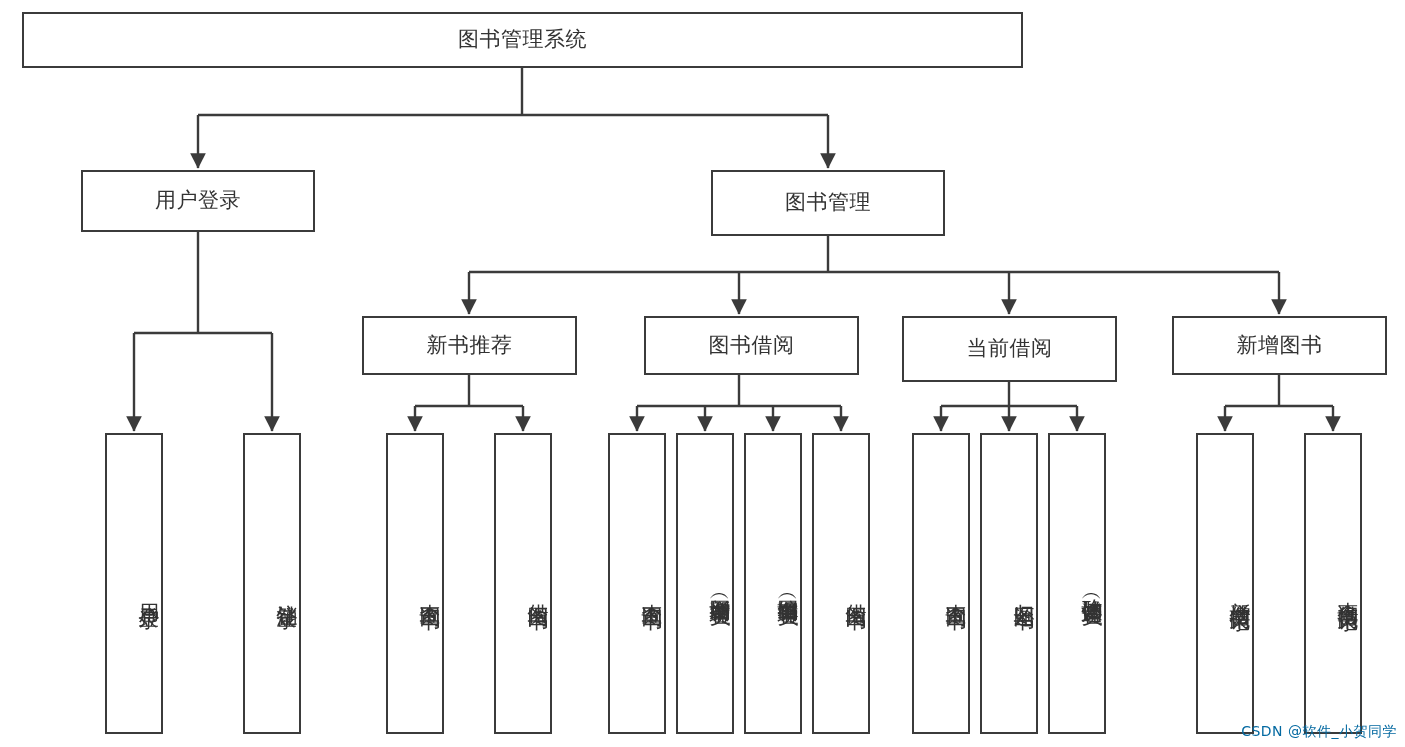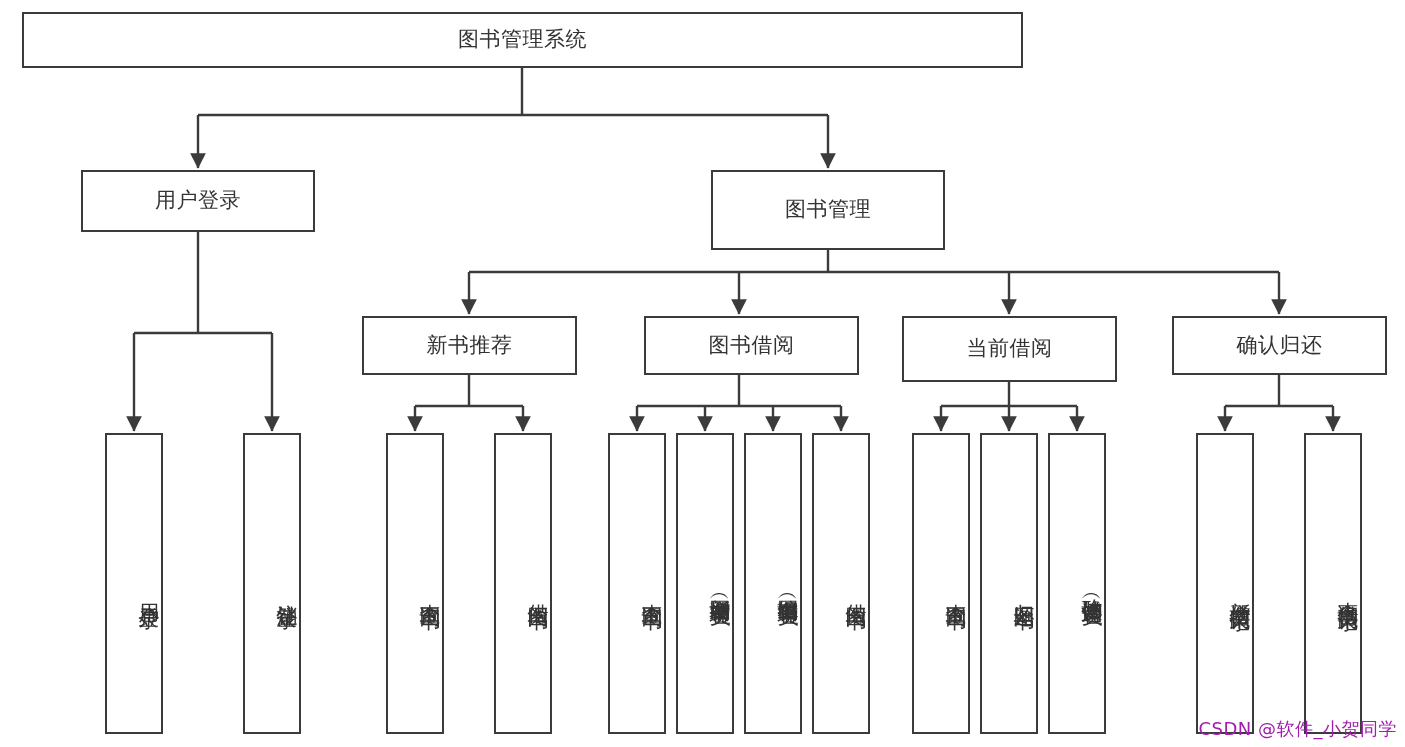--- a/index.html
+++ b/index.html
@@ -54,22 +54,22 @@
   }
   .node.vertical.tall-text {
     padding-top: 6px;
     letter-spacing: 1px;
   }
   
   #watermark {
     position: absolute;
     right: 8px;
     bottom: 6px;
-    font-size: 18px;
-    color: #a21caf;
+    font-size: 14px;
+    color: #0369a1;
     white-space: nowrap;
     letter-spacing: 0.5px;
     pointer-events: none;
   }
 </style>
 </head>
 <body>
 
 <div id="canvas">
 
@@ -122,29 +122,29 @@
       <line x1="1225" y1="406" x2="1333" y2="406"></line>
       <line x1="1225" y1="406" x2="1225" y2="431" marker-end="url(#arrow)"></line>
       <line x1="1333" y1="406" x2="1333" y2="431" marker-end="url(#arrow)"></line>
     </g>
   </svg>
 
   <div class="node horizontal" style="left:22px; top:12px; width:1001px; height:56px;">图书管理系统</div>
 
   <div class="node horizontal" style="left:81px; top:170px; width:234px; height:62px;">用户登录</div>
 
-  <div class="node horizontal" style="left:711px; top:170px; width:234px; height:80px;">图书管理</div>
+  <div class="node horizontal" style="left:711px; top:170px; width:234px; height:66px;">图书管理</div>
 
   <div class="node horizontal" style="left:362px; top:316px; width:215px; height:59px;">新书推荐</div>
 
   <div class="node horizontal" style="left:632px; top:316px; width:215px; height:59px;margin-left:12px;">图书借阅</div>
 
   <div class="node horizontal" style="left:902px; top:316px; width:215px; height:66px;">当前借阅</div>
 
-  <div class="node horizontal" style="left:1172px; top:316px; width:215px; height:59px;">确认归还</div>
+  <div class="node horizontal" style="left:1172px; top:316px; width:215px; height:59px;">新增图书</div>
 
   <div class="node vertical" style="left:105px; top:433px; width:58px; height:301px;">用户登录</div>
 
   <div class="node vertical" style="left:243px; top:433px; width:58px; height:301px;">注销登录</div>
 
   <div class="node vertical" style="left:386px; top:433px; width:58px; height:301px;">查询图书</div>
 
   <div class="node vertical" style="left:494px; top:433px; width:58px; height:301px;">借阅图书</div>
 
   <div class="node vertical" style="left:608px; top:433px; width:58px; height:301px;">查询图书</div>

